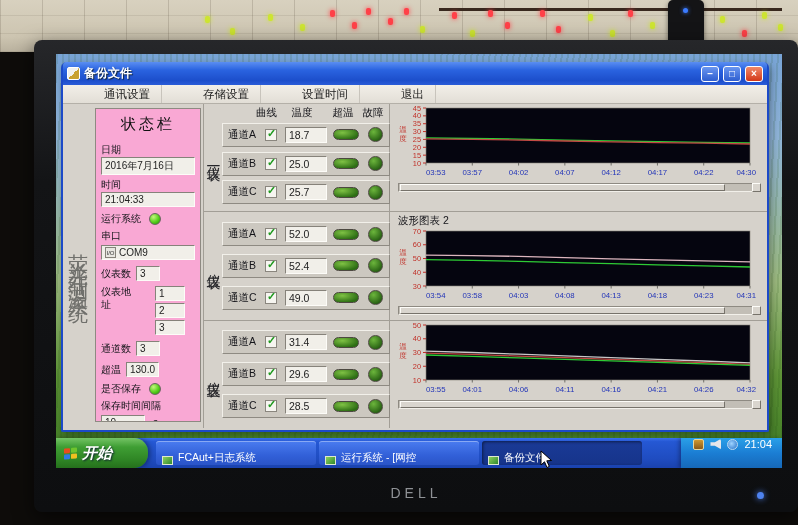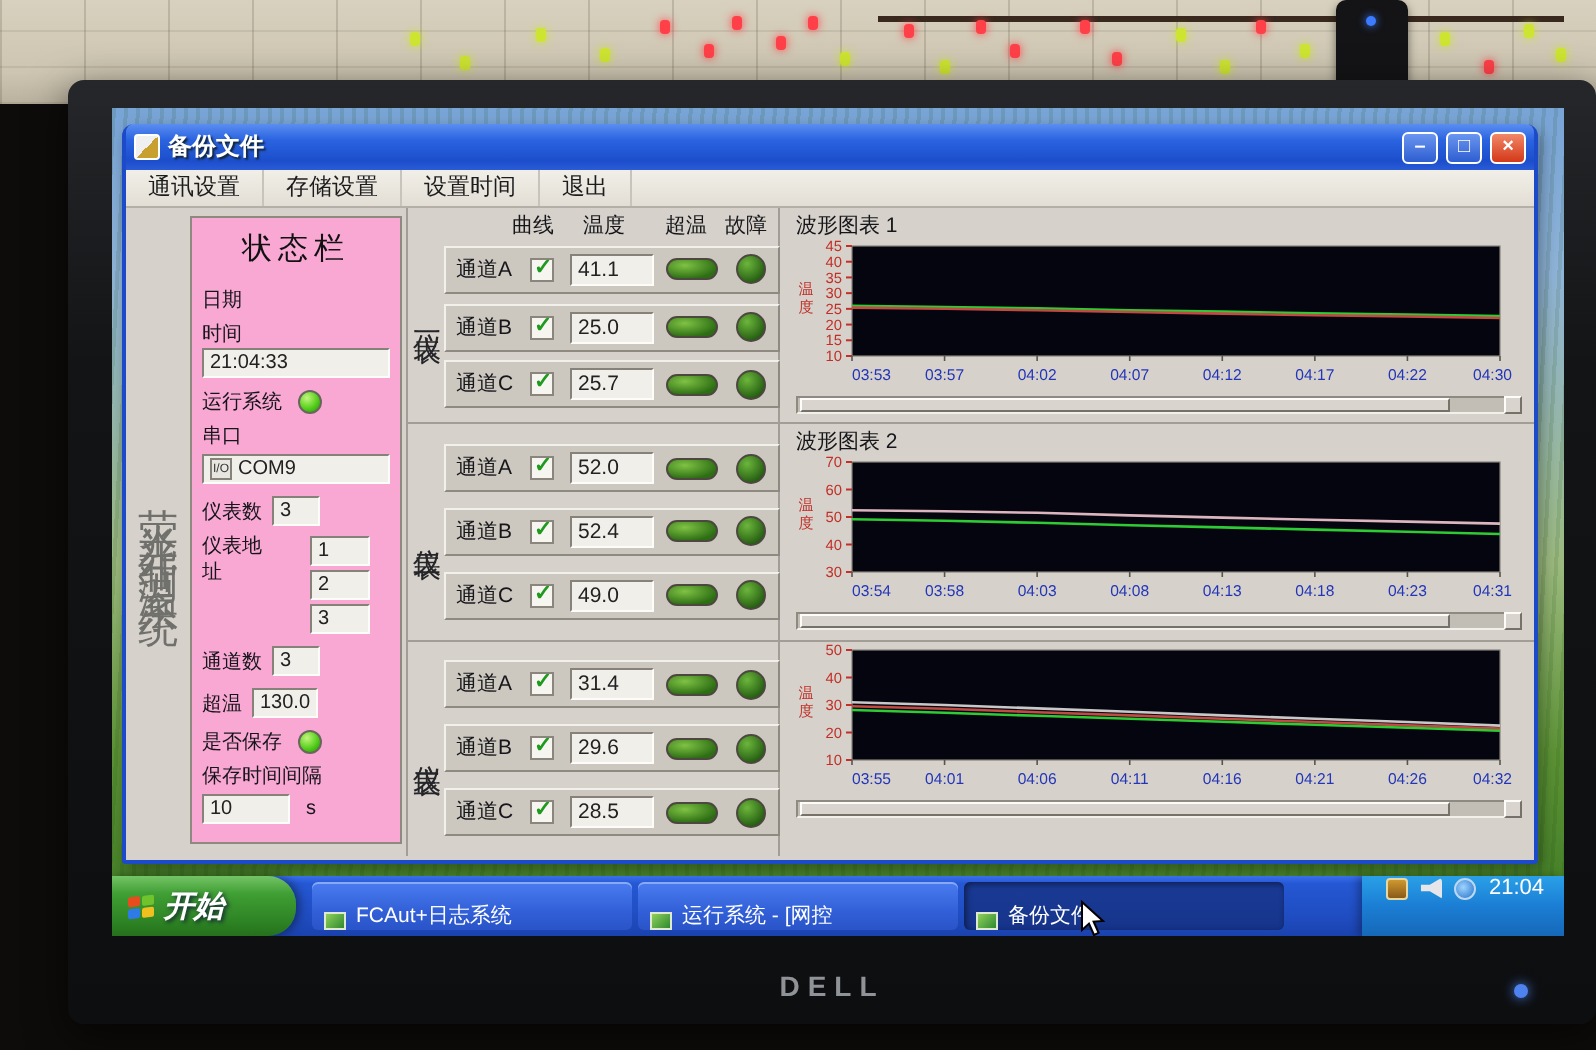--- a/index.html
+++ b/index.html
@@ -18,21 +18,21 @@
     border-radius:5px; box-shadow:0 2px 5px rgba(0,0,0,.5); }
   .dev-dot { position:absolute; left:15px; top:8px; width:5px; height:5px; border-radius:50%; background:#3b7bff; box-shadow:0 0 4px #3b7bff; }
 
   
   .monitor { position:absolute; left:34px; top:40px; width:764px; height:472px;
     background:linear-gradient(180deg,#26272a,#131416 30%,#0d0e10); border-radius:8px;
     box-shadow:0 6px 20px rgba(0,0,0,.6); }
   .screen { position:absolute; left:22px; top:14px; width:726px; height:414px; background:#5a84b8; overflow:hidden; }
   .bezel-bottom { position:absolute; left:0; bottom:0; width:100%; height:42px; }
   .dell-logo { position:absolute; left:50%; transform:translateX(-50%); bottom:11px; color:#8f9296;
-    font-size:14px; font-weight:bold; letter-spacing:4px; }
+    font-size:14px; font-weight:normal; letter-spacing:4px; }
   .power-led { position:absolute; right:34px; bottom:13px; width:7px; height:7px; border-radius:50%;
     background:#4e82ef; box-shadow:0 0 6px #4e82ef; }
 
   
   .desktop { position:absolute; inset:0;
     background:linear-gradient(180deg,#78a4d6 0%,#8fb4d8 20%,#9cba7f 55%,#5d9336 78%,#3d7a23 100%);
     background-image:repeating-linear-gradient(93deg, rgba(25,70,12,.12) 0 2px, transparent 2px 6px),
       linear-gradient(180deg,#78a4d6 0%,#8fb4d8 20%,#9cba7f 55%,#5d9336 78%,#3d7a23 100%); }
 
   
@@ -44,21 +44,21 @@
     border-radius:4px 4px 0 0; }
   .app-icon { width:13px; height:13px; border-radius:2px;
     background:linear-gradient(135deg,#f0f0f0 0 50%,#c8a030 50% 100%); border:1px solid #fff; }
   .title-text { color:#fff; font-size:12px; font-weight:bold; text-shadow:1px 1px 1px #123; flex:1; }
   .win-btn { width:18px; height:16px; border-radius:3px; border:1px solid #fff;
     background:linear-gradient(180deg,#6a96f0,#2e5ed0); color:#fff; font-size:10px; line-height:14px;
     text-align:center; font-weight:bold; }
   .win-btn.close { background:linear-gradient(180deg,#f08868,#d33818); }
   .menubar { height:19px; display:flex; align-items:center; background:linear-gradient(180deg,#f2efe8,#e2ded6);
     border-bottom:1px solid #b4b0a8; }
-  .menu-item { font-size:11.5px; color:#1c1c1c; padding:0 11px; border-right:1px solid #c8c4bc; line-height:18px; }
+  .menu-item { font-size:11.5px; color:#1c1c1c; padding:0 11px; border-right:1px solid #c8c4bc; line-height:18px;margin-left:30px; }
 
   .content { position:relative; display:flex; height:324px; }
 
   
   .vtitle { width:32px; display:flex; align-items:center; justify-content:center; }
   .vtitle span { writing-mode:vertical-rl; font-family:"Liberation Serif", serif; font-size:20px;
     letter-spacing:7px; color:#70706c; }
 
   
   .status-panel { width:106px; margin:4px 2px 6px 0; border:1px solid #8e8a82; background:#f9a8d4;
@@ -218,20 +218,21 @@
 
         <div class="content">
 
           <div class="vtitle">
             <span>荧光光纤测温系统</span>
           </div>
 
           <div class="status-panel">
             <div class="status-header">状态栏</div>
             <div class="f-label">日期</div>
+            <div class="sunken">2016年7月16日</div>
             <div class="f-label">时间</div>
             <div class="sunken">21:04:33</div>
             <div class="led-row">
               <span>运行系统</span>
               <span class="led-on"></span>
             </div>
             <div class="f-label">串口</div>
             <div class="combo sunken">
               <span class="io-icon">I/O</span>
               <span>COM9</span>
@@ -280,21 +281,21 @@
 
                 <div class="inst-group">
                   <div class="inst-name">
                     <span>仪表一</span>
                   </div>
                   <div class="inst-rows">
 
                       <div class="chan-row">
                         <span class="chan-label">通道A</span>
                         <span class="checkbox"></span>
-                        <span class="sunken chan-value">41.1</span>
+                        <span class="sunken chan-value">18.7</span>
                         <span class="led-oval"></span>
                         <span class="led-round"></span>
                       </div>
 
                       <div class="chan-row">
                         <span class="chan-label">通道B</span>
                         <span class="checkbox"></span>
                         <span class="sunken chan-value">25.0</span>
                         <span class="led-oval"></span>
                         <span class="led-round"></span>
@@ -372,21 +373,20 @@
                         <span class="led-round"></span>
                       </div>
                     </div>
                 </div>
               </div>
           </div>
 
           <div class="charts-col">
 
               <div class="chart-block">
-                <div class="chart-title">波形图表 1</div>
                 <svg class="chart-svg" viewBox="0 0 364 78">
                   <rect x="30" y="3" width="324" height="55" fill="#05050f" stroke="#86827a" stroke-width="0.6"></rect>
                   <text x="7" y="27" font-size="7.5" fill="#c03028" text-anchor="middle">温</text>
                   <text x="7" y="36" font-size="7.5" fill="#c03028" text-anchor="middle">度</text>
                   <line x1="27" y1="58" x2="30" y2="58" stroke="#c03028" stroke-width="1"></line>
                   <text x="25" y="60.6" font-size="7.4" fill="#c03028" text-anchor="end">10</text>
                   <line x1="27" y1="50.142857142857146" x2="30" y2="50.142857142857146" stroke="#c03028" stroke-width="1"></line>
                   <text x="25" y="52.74285714285715" font-size="7.4" fill="#c03028" text-anchor="end">15</text>
                   <line x1="27" y1="42.285714285714285" x2="30" y2="42.285714285714285" stroke="#c03028" stroke-width="1"></line>
                   <text x="25" y="44.885714285714286" font-size="7.4" fill="#c03028" text-anchor="end">20</text>

